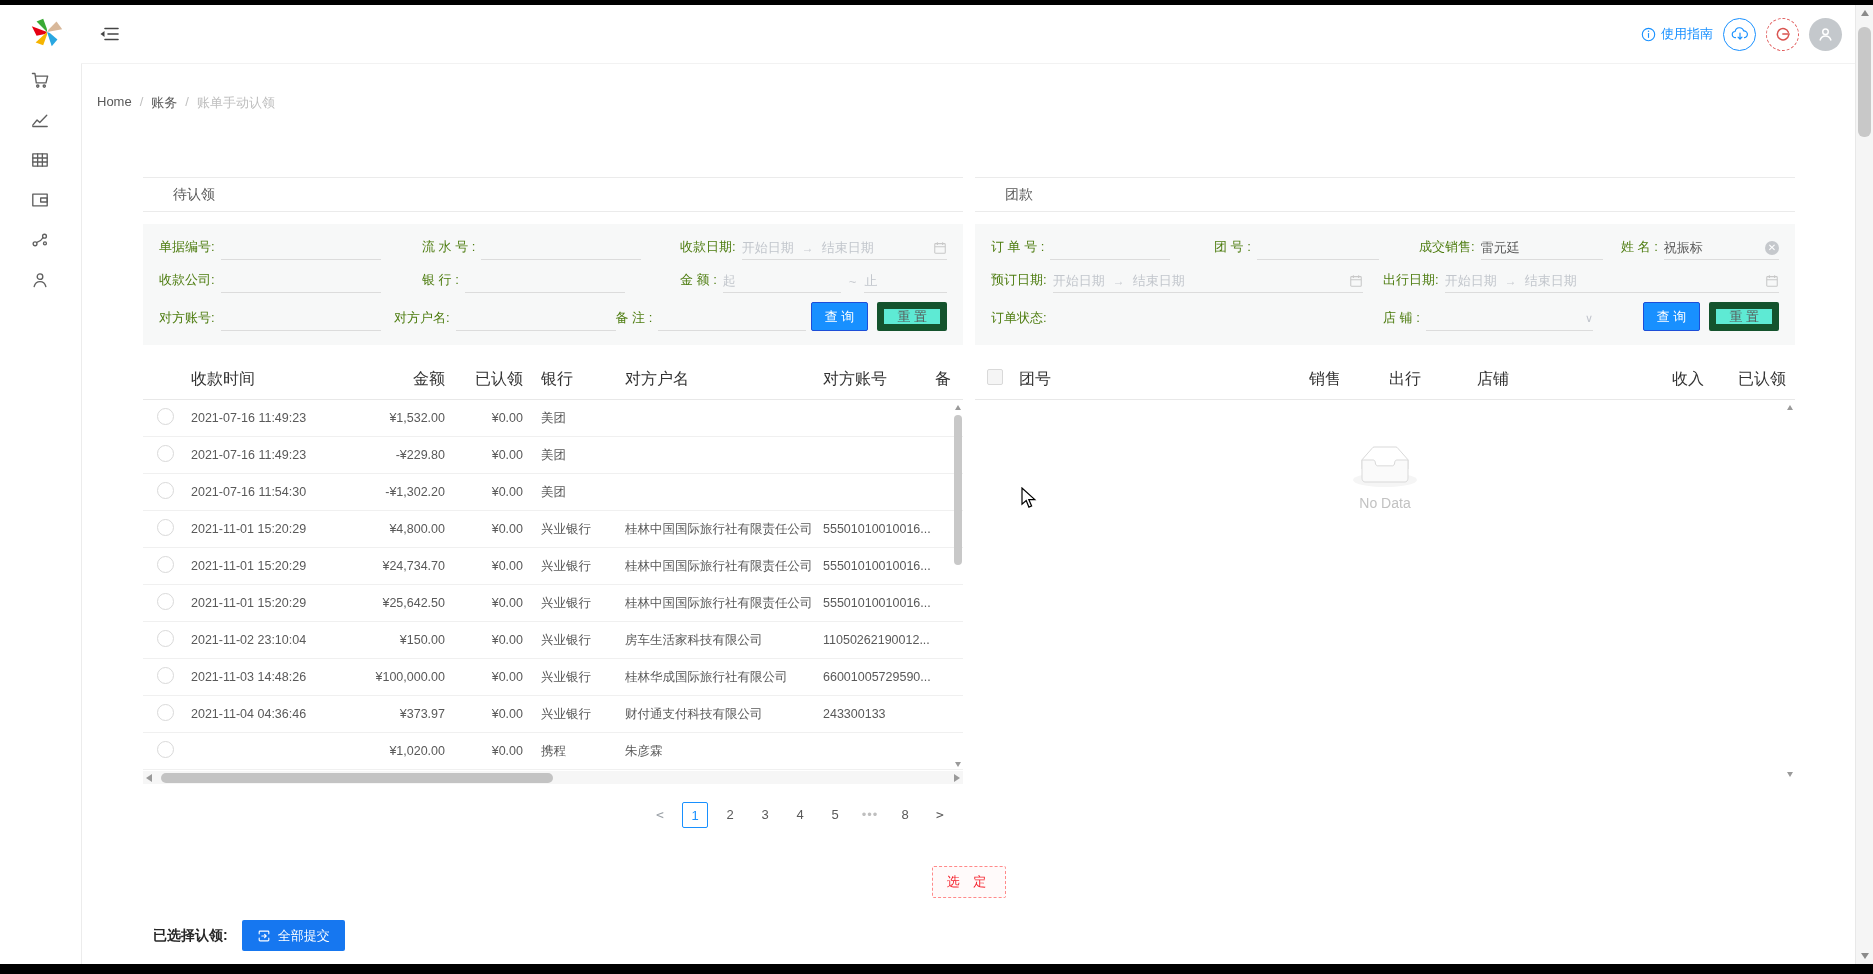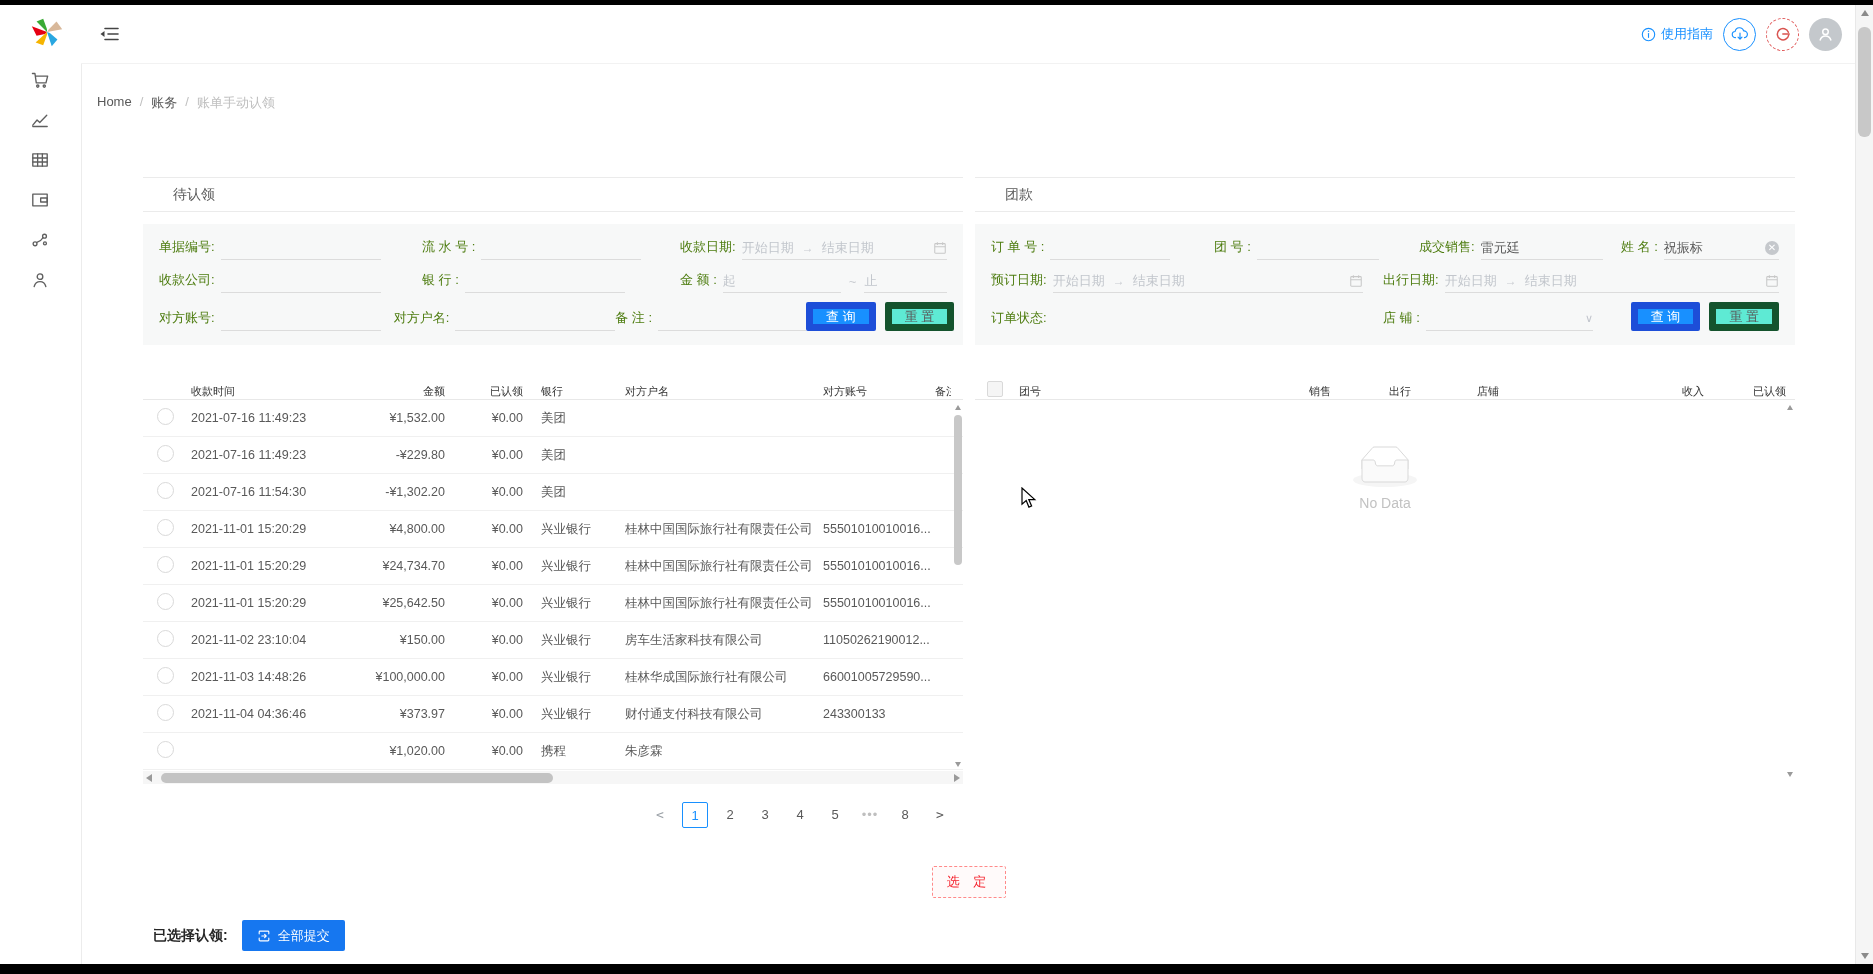--- a/index.html
+++ b/index.html
@@ -54,27 +54,27 @@
   .flabel{color:#4d7c0f;font-size:13px;white-space:nowrap;padding-bottom:4px}
   .fline{border-bottom:1px solid #dcdcdc;height:24px;display:flex;align-items:center;margin-left:6px;box-sizing:border-box}
   .ph{color:#c2c6cc}
   .fval{color:#595959}
   .range .arrow{color:#c9ccd1;margin:0 8px;font-size:12px}
   .cal-ic{margin-left:auto;display:flex;align-items:center}
   .clear-ic{margin-left:auto;width:14px;height:14px;border-radius:50%;background:#c5c8cc;color:#fff;font-size:10px;line-height:14px;text-align:center;cursor:pointer}
   .tag-more{border:1px solid #d9d9d9;background:#fff;border-radius:2px;font-size:12px;color:#595959;padding:2px 9px;margin-bottom:3px;white-space:nowrap;cursor:pointer}
   .chev{color:#c0c4cc;font-size:11px;margin-left:auto}
   .btn{display:inline-flex;align-items:center;justify-content:center;border-radius:2px;font-size:13px;height:29px;padding:0 13px;cursor:pointer;box-sizing:border-box;white-space:nowrap}
-  .btn-primary{background:#1890ff;color:#fff;border:7px solid #1d4ed8}
+  .btn-primary{background:#1890ff;color:#fff;border:1px solid #1d4ed8}
   .btn-plain{background:#5eead4;color:#595959;border:7px solid #14532d}
   .form-btns{margin-left:auto;display:flex;gap:9px}
 
   
   .ttable{margin-top:24px;position:relative}
-  .thead{display:flex;align-items:flex-end;height:30px;border-bottom:1px solid #e8e8e8;color:#333;font-size:11px}
+  .thead{display:flex;align-items:flex-start;height:30px;border-bottom:1px solid #e8e8e8;color:#333;font-size:16px}
   .cell{box-sizing:border-box;padding:0 4px;white-space:nowrap;overflow:hidden}
   .r{text-align:right}
   .tbody{position:relative}
   .trow{display:flex;align-items:center;height:36px;border-bottom:1px solid #f0f0f0;font-size:12.5px;color:#595959}
   .radio{width:15px;height:15px;border-radius:50%;border:1px solid #d9d9d9;background:#fff;display:inline-block;cursor:pointer}
   .checkbox{width:14px;height:14px;border:1px solid #d9d9d9;background:#f5f5f5;border-radius:2px;display:inline-block;cursor:pointer}
 
   
   .c-radio{width:44px;text-align:center;flex:none}
   .c-time{width:150px;flex:none}

